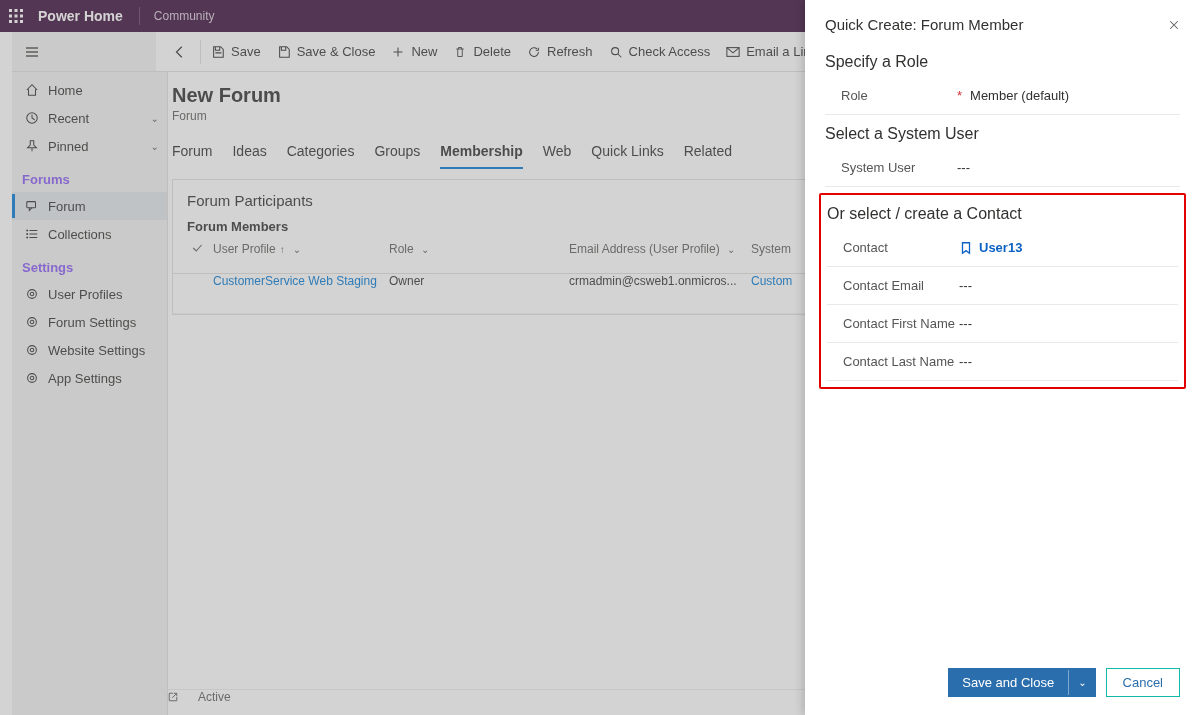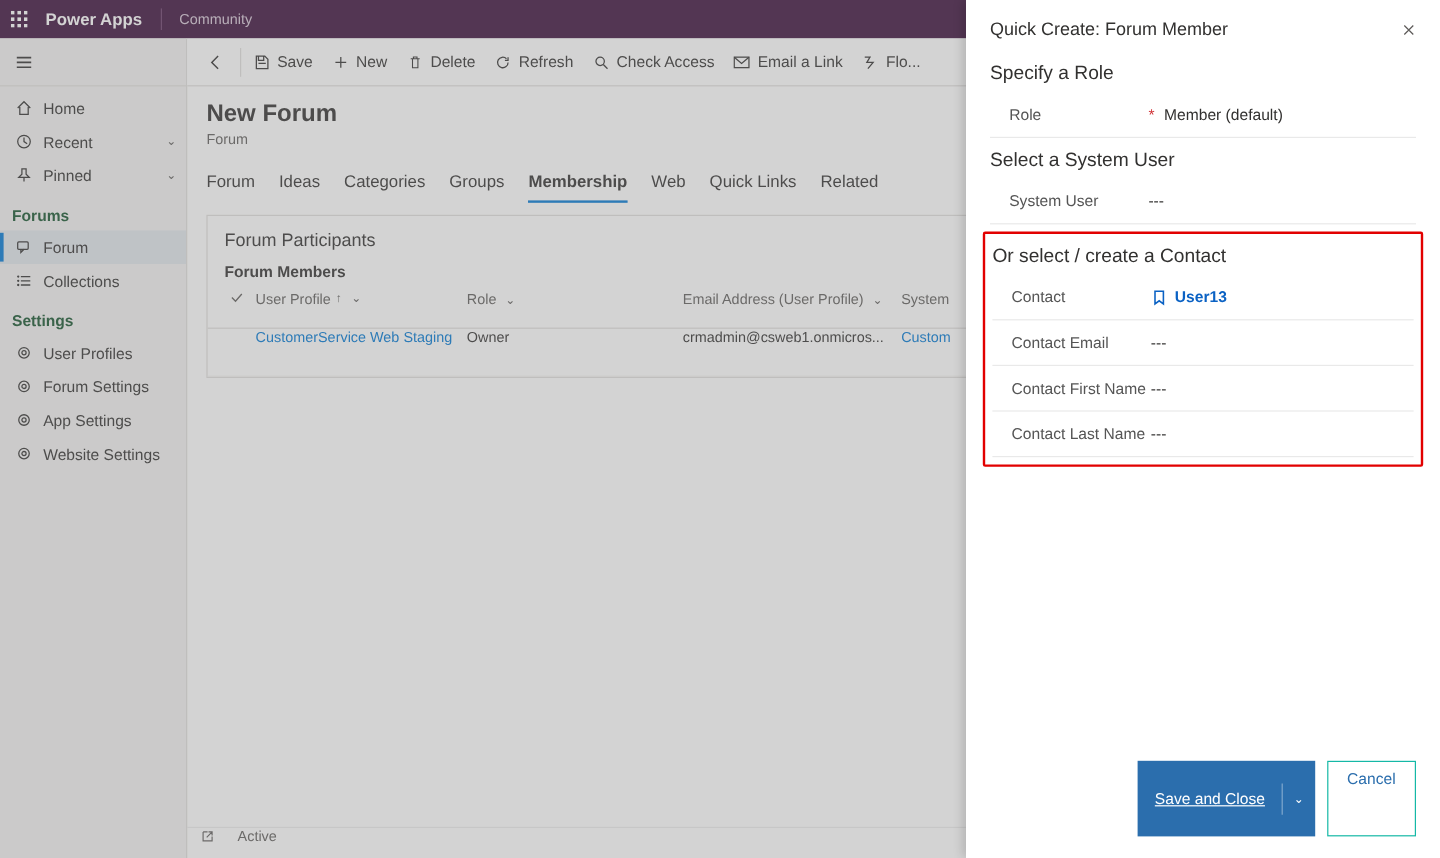--- a/index.html
+++ b/index.html
@@ -8,28 +8,28 @@
 
   
   .topbar { position:absolute; top:0; left:0; right:0; height:32px; background:#3b0f3b; color:#fff; display:flex; align-items:center; font-size:13px; }
   .waffle { width:32px; height:32px; display:flex; align-items:center; justify-content:center; }
   .waffle svg { width:14px; height:14px; }
   .appname { font-weight:600; padding:0 14px 0 6px; font-size:14px; }
   .divv { width:1px; height:18px; background:#6a3d6a; margin:0 2px;}
   .community { padding:0 12px; color:#d6c6d6; font-size:12px;text-align:right; }
 
   
-  .sidebar { position:absolute; top:32px; left:0; width:156px; bottom:0; background:#f3f2f1; border-right:1px solid #e1dfdd; }
+  .sidebar { position:absolute; top:32px; left:12px; width:156px; bottom:0; background:#f3f2f1; border-right:1px solid #e1dfdd; }
   .hamburger { height:40px; display:flex; align-items:center; padding-left:12px; border-bottom:1px solid #e1dfdd; }
   .hamburger svg { width:16px; height:16px; }
   .nav-section { padding-top:4px; }
   .nav-item { height:28px; display:flex; align-items:center; padding-left:12px; font-size:13px; color:#323130; position:relative; }
   .nav-item .ic { width:16px; display:flex; justify-content:center; margin-right:8px; }
   .nav-item .chev { position:absolute; right:8px; font-size:10px; color:#605e5c;}
-  .nav-head { height:26px; display:flex; align-items:center; padding-left:10px; font-size:13px; font-weight:600; color:#14532d; margin-top:6px;}
+  .nav-head { height:26px; display:flex; align-items:center; padding-left:10px; font-size:13px; font-weight:600; color:#8b5cf6; margin-top:6px;}
   .nav-item.active { background:#e1e6ec; }
   .nav-item.active::before { content:""; position:absolute; left:0; top:2px; bottom:2px; width:3px; background:#0078d4; }
 
   
   .cmdbar { position:absolute; top:32px; left:156px; right:0; height:40px; background:#fff; border-bottom:1px solid #e1dfdd; display:flex; align-items:center; padding-left:6px; font-size:13px; color:#323130; }
   .cmdbtn { display:flex; align-items:center; height:40px; padding:12px 8px; gap:6px; }
   .cmdbtn .ic { width:14px; height:14px; display:flex; align-items:center; justify-content:center;}
   .cmdback { width:36px; justify-content:center; }
   .sep { width:1px; height:24px; background:#e1dfdd; margin:0 2px;}
 
@@ -75,21 +75,21 @@
   .qc-req { color:#d13438; padding-right:8px;}
   .qc-val { flex:1; color:#323130; }
   .qc-val.empty { color:#323130; }
   .qc-lookup { color:#0b62c4; font-weight:600; display:flex; align-items:center; gap:6px;}
   .redbox { border:2px solid #e20000; border-radius:2px; padding-bottom:6px; margin:6px -6px 0 -6px; }
   .redbox .qc-section { padding-left:6px; }
   .redbox .qc-field { padding-left:0; margin-left:6px; margin-right:6px;}
 
   .qc-footer { padding:12px 20px 18px 0; display:flex; justify-content:flex-end; gap:10px;}
   .btn-primary { display:flex; align-items:center; background:#2b6ead; color:#fff; font-size:13px; }
-  .btn-primary .main { padding:24px 14px;text-decoration:underline; }
+  .btn-primary .main { padding:7px 14px; }
   .btn-primary .drop { border-left:1px solid rgba(255,255,255,0.4); padding:7px 9px; font-size:10px;}
   .btn-secondary { border:1px solid #14b8a6; color:#2b6ead; background:#fff; font-size:13px; padding:6px 16px;}
 
   svg { display:block; }
 </style>
 </head>
 <body>
 <div class="page">
 
 <div class="topbar">
@@ -101,21 +101,21 @@
             <rect x="11" y="0" width="3" height="3"></rect>
             <rect x="0" y="5.5" width="3" height="3"></rect>
             <rect x="5.5" y="5.5" width="3" height="3"></rect>
             <rect x="11" y="5.5" width="3" height="3"></rect>
             <rect x="0" y="11" width="3" height="3"></rect>
             <rect x="5.5" y="11" width="3" height="3"></rect>
             <rect x="11" y="11" width="3" height="3"></rect>
           </g>
         </svg>
   </div>
-  <div class="appname">Power Apps</div>
+  <div class="appname">Power Home</div>
   <div class="divv"></div>
   <div class="community">Community</div>
 </div>
 
 <div class="sidebar">
   <div class="hamburger">
     <svg viewBox="0 0 16 16">
           <g stroke="#323130" stroke-width="1.3">
             <line x1="2" y1="4" x2="14" y2="4"></line>
             <line x1="2" y1="8" x2="14" y2="8"></line>
@@ -196,47 +196,55 @@
         </span>
     <span>Forum Settings</span>
   </div>
   <div class="nav-item">
     <span class="ic">
           <svg width="14" height="14" viewBox="0 0 16 16">
             <circle cx="8" cy="8" r="5" fill="none" stroke="#323130" stroke-width="1.2"></circle>
             <circle cx="8" cy="8" r="2" fill="none" stroke="#323130" stroke-width="1.2"></circle>
           </svg>
         </span>
-    <span>App Settings</span>
+    <span>Website Settings</span>
   </div>
   <div class="nav-item">
     <span class="ic">
           <svg width="14" height="14" viewBox="0 0 16 16">
             <circle cx="8" cy="8" r="5" fill="none" stroke="#323130" stroke-width="1.2"></circle>
             <circle cx="8" cy="8" r="2" fill="none" stroke="#323130" stroke-width="1.2"></circle>
           </svg>
         </span>
-    <span>Website Settings</span>
+    <span>App Settings</span>
   </div>
 </div>
 
 <div class="cmdbar">
   <div class="cmdbtn cmdback">
     <svg width="14" height="14" viewBox="0 0 16 16">
           <path d="M10 2 L4 8 L10 14" fill="none" stroke="#323130" stroke-width="1.4"></path>
         </svg>
   </div>
   <div class="sep"></div>
   <div class="cmdbtn">
     <span class="ic">
           <svg width="14" height="14" viewBox="0 0 16 16">
             <path d="M3 2 H11 L14 5 V14 H3 Z M5 2 V6 H10 V2 M5 9 H12" fill="none" stroke="#323130" stroke-width="1.2"></path>
           </svg>
         </span>
     <span>Save</span>
+  </div>
+  <div class="cmdbtn">
+    <span class="ic">
+          <svg width="14" height="14" viewBox="0 0 16 16">
+            <path d="M3 2 H11 L14 5 V14 H3 Z M5 2 V6 H10 V2" fill="none" stroke="#323130" stroke-width="1.2"></path>
+          </svg>
+        </span>
+    <span>Save &amp; Close</span>
   </div>
   <div class="cmdbtn">
     <span class="ic">
           <svg width="12" height="12" viewBox="0 0 16 16">
             <path d="M8 2 V14 M2 8 H14" stroke="#323130" stroke-width="1.4"></path>
           </svg>
         </span>
     <span>New</span>
   </div>
   <div class="cmdbtn">

